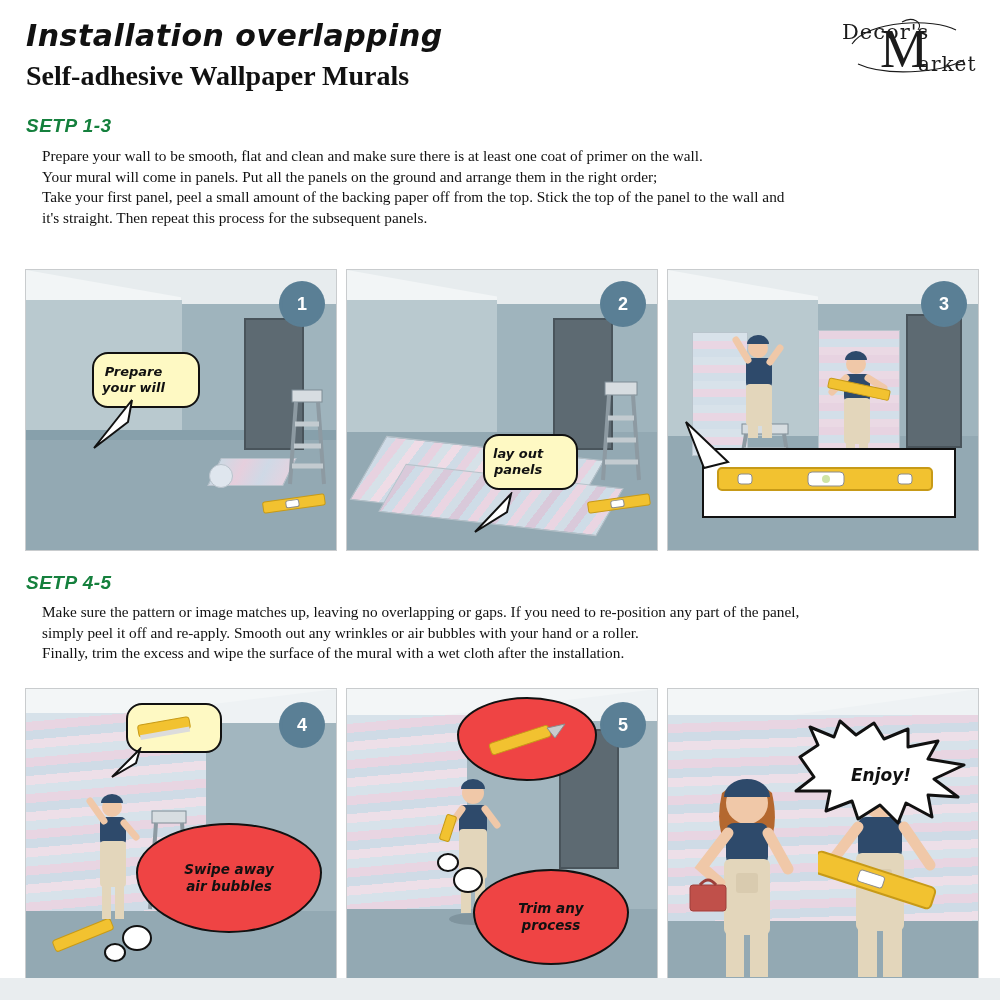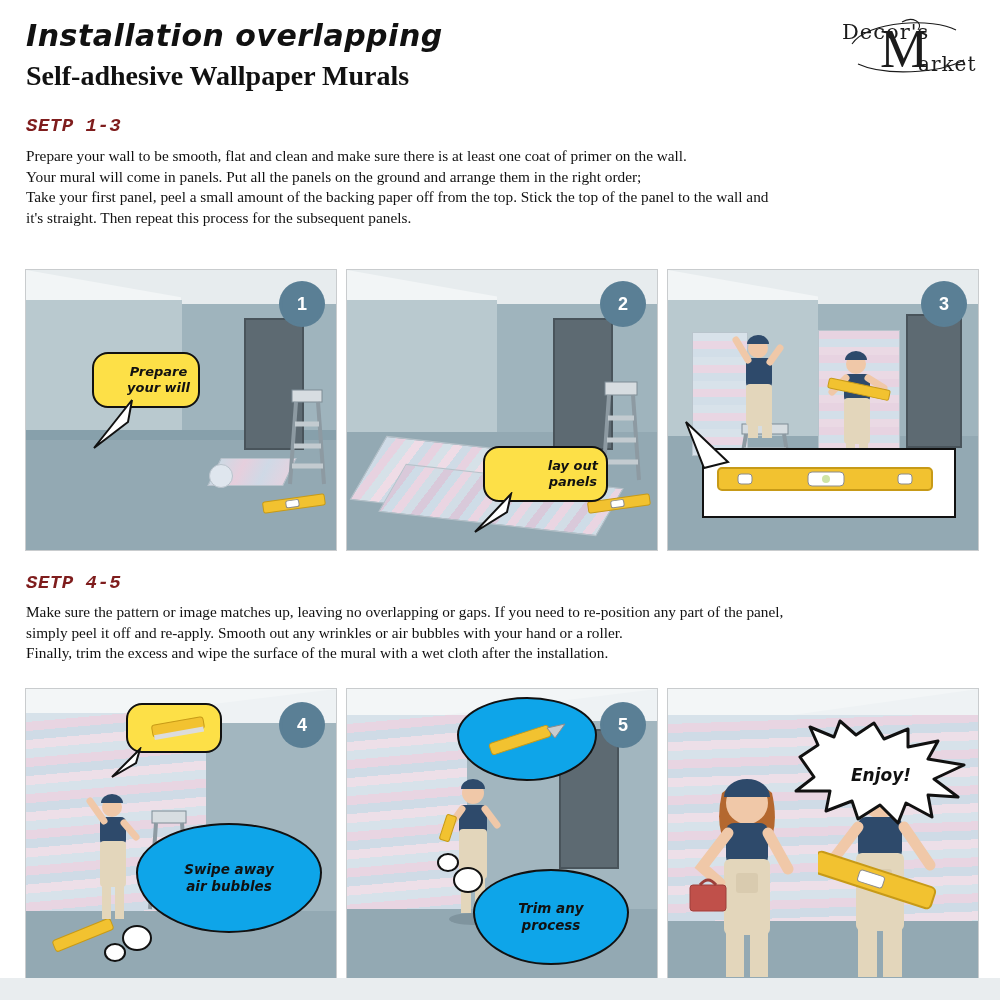--- a/index.html
+++ b/index.html
@@ -43,30 +43,30 @@
   .logo .arket{
     position:absolute;left:86px;top:40px;
     font-family:"DejaVu Serif", serif;
     font-size:20px;color:#1b1b1b;letter-spacing:1px;
   }
   .logo .swirl{position:absolute;left:6px;top:2px;}
 
   
   .sect-head{
     position:absolute;left:26px;
-    font-family:Liberation Mono, monospace;
+    font-family:Liberation Sans, sans-serif;
     font-style:italic;font-weight:bold;
-    font-size:19px;letter-spacing:0.5px;color:#7f1d1d;
+    font-size:19px;letter-spacing:0.5px;color:#15803d;
   }
   .para{
     position:absolute;left:26px;width:950px;
     font-family:"Liberation Serif", serif;
     font-size:15.3px;line-height:20.5px;color:#111;
   }
-  .para div{white-space:nowrap;}
+  .para div{white-space:nowrap;margin-left:16px;}
 
   
   .strip{position:absolute;left:25px;width:952px;}
   .panel{
     position:absolute;top:0;height:100%;
     border:1px solid #c9ccce;
     overflow:hidden;
     background:#a9bcc4;
   }
   .p1{left:0;width:310px;}
@@ -87,28 +87,28 @@
     box-shadow:0 0 0 3px #5a7f95;
   }
   .badge:before{
     content:"";position:absolute;inset:-6px;border-radius:50%;
     background:repeating-conic-gradient(#5a7f95 0 12deg,transparent 12deg 24deg);
     z-index:-1;
   }
 
   
   .bub{
-    position:absolute;background:#fde047;border:2px solid #111;border-radius:16px;
+    position:absolute;background:#fef9c3;border:2px solid #111;border-radius:16px;
     font-family:"DejaVu Sans", sans-serif;font-style:italic;font-weight:bold;
     font-size:13px;line-height:16px;text-align:center;color:#111;
-    display:flex;align-items:center;justify-content:flex-end;padding:6px 8px;
+    display:flex;align-items:center;justify-content:flex-start;padding:6px 8px;
     box-sizing:border-box;
   }
   .cloud{
-    position:absolute;background:#0ea5e9;border:2px solid #111;
+    position:absolute;background:#ef4444;border:2px solid #111;
     border-radius:50% 50% 50% 50%/45% 45% 55% 55%;
     font-family:"DejaVu Sans", sans-serif;font-style:italic;font-weight:bold;
     font-size:13.5px;line-height:17px;text-align:center;color:#111;
     display:flex;align-items:center;justify-content:center;padding:10px;
     box-sizing:border-box;
   }
   .cloudlet{position:absolute;background:#fff;border:2px solid #111;border-radius:50%;}
 
   .mural{position:absolute;overflow:hidden;}
   .ftr{position:absolute;left:0;bottom:0;width:100%;height:22px;background:#e9edef;}
@@ -194,21 +194,21 @@
         <svg style="position:absolute;left:250px;top:110px;" width="58" height="110" viewBox="0 0 58 110">
           <rect x="8" y="2" width="32" height="13" fill="#d7dde1" stroke="#7e8c95"></rect>
           <path d="M12 15 L6 100 M36 15 L42 100" stroke="#8d9aa2" stroke-width="4" fill="none"></path>
           <path d="M11 38 L37 38 M10 60 L39 60 M8 82 L41 82" stroke="#c3cbd0" stroke-width="5"></path>
         </svg>
         <svg style="position:absolute;left:240px;top:222px;" width="66" height="24" viewBox="0 0 66 24">
           <rect x="1" y="6" width="62" height="11" rx="2" fill="#f2c230" stroke="#c79a17" transform="rotate(-8 32 12)"></rect>
           <rect x="24" y="8" width="13" height="7" rx="2" fill="#ffffff" stroke="#8c8c8c" transform="rotate(-8 32 12)"></rect>
         </svg>
 
-        <div class="bub" style="left:136px;top:176px;width:125px;height:56px;">
+        <div class="bub" style="left:136px;top:164px;width:95px;height:56px;">
           <div>
             <div>lay out</div>
             <div>panels</div>
           </div>
         </div>
         <svg style="position:absolute;left:124px;top:222px;" width="46" height="46" viewBox="0 0 46 46">
           <path d="M40 2 L4 40 L36 20 Z" fill="#fff" stroke="#111" stroke-width="2"></path>
         </svg>
       </div>
       <div class="badge" style="right:14px;top:14px;">2</div>

